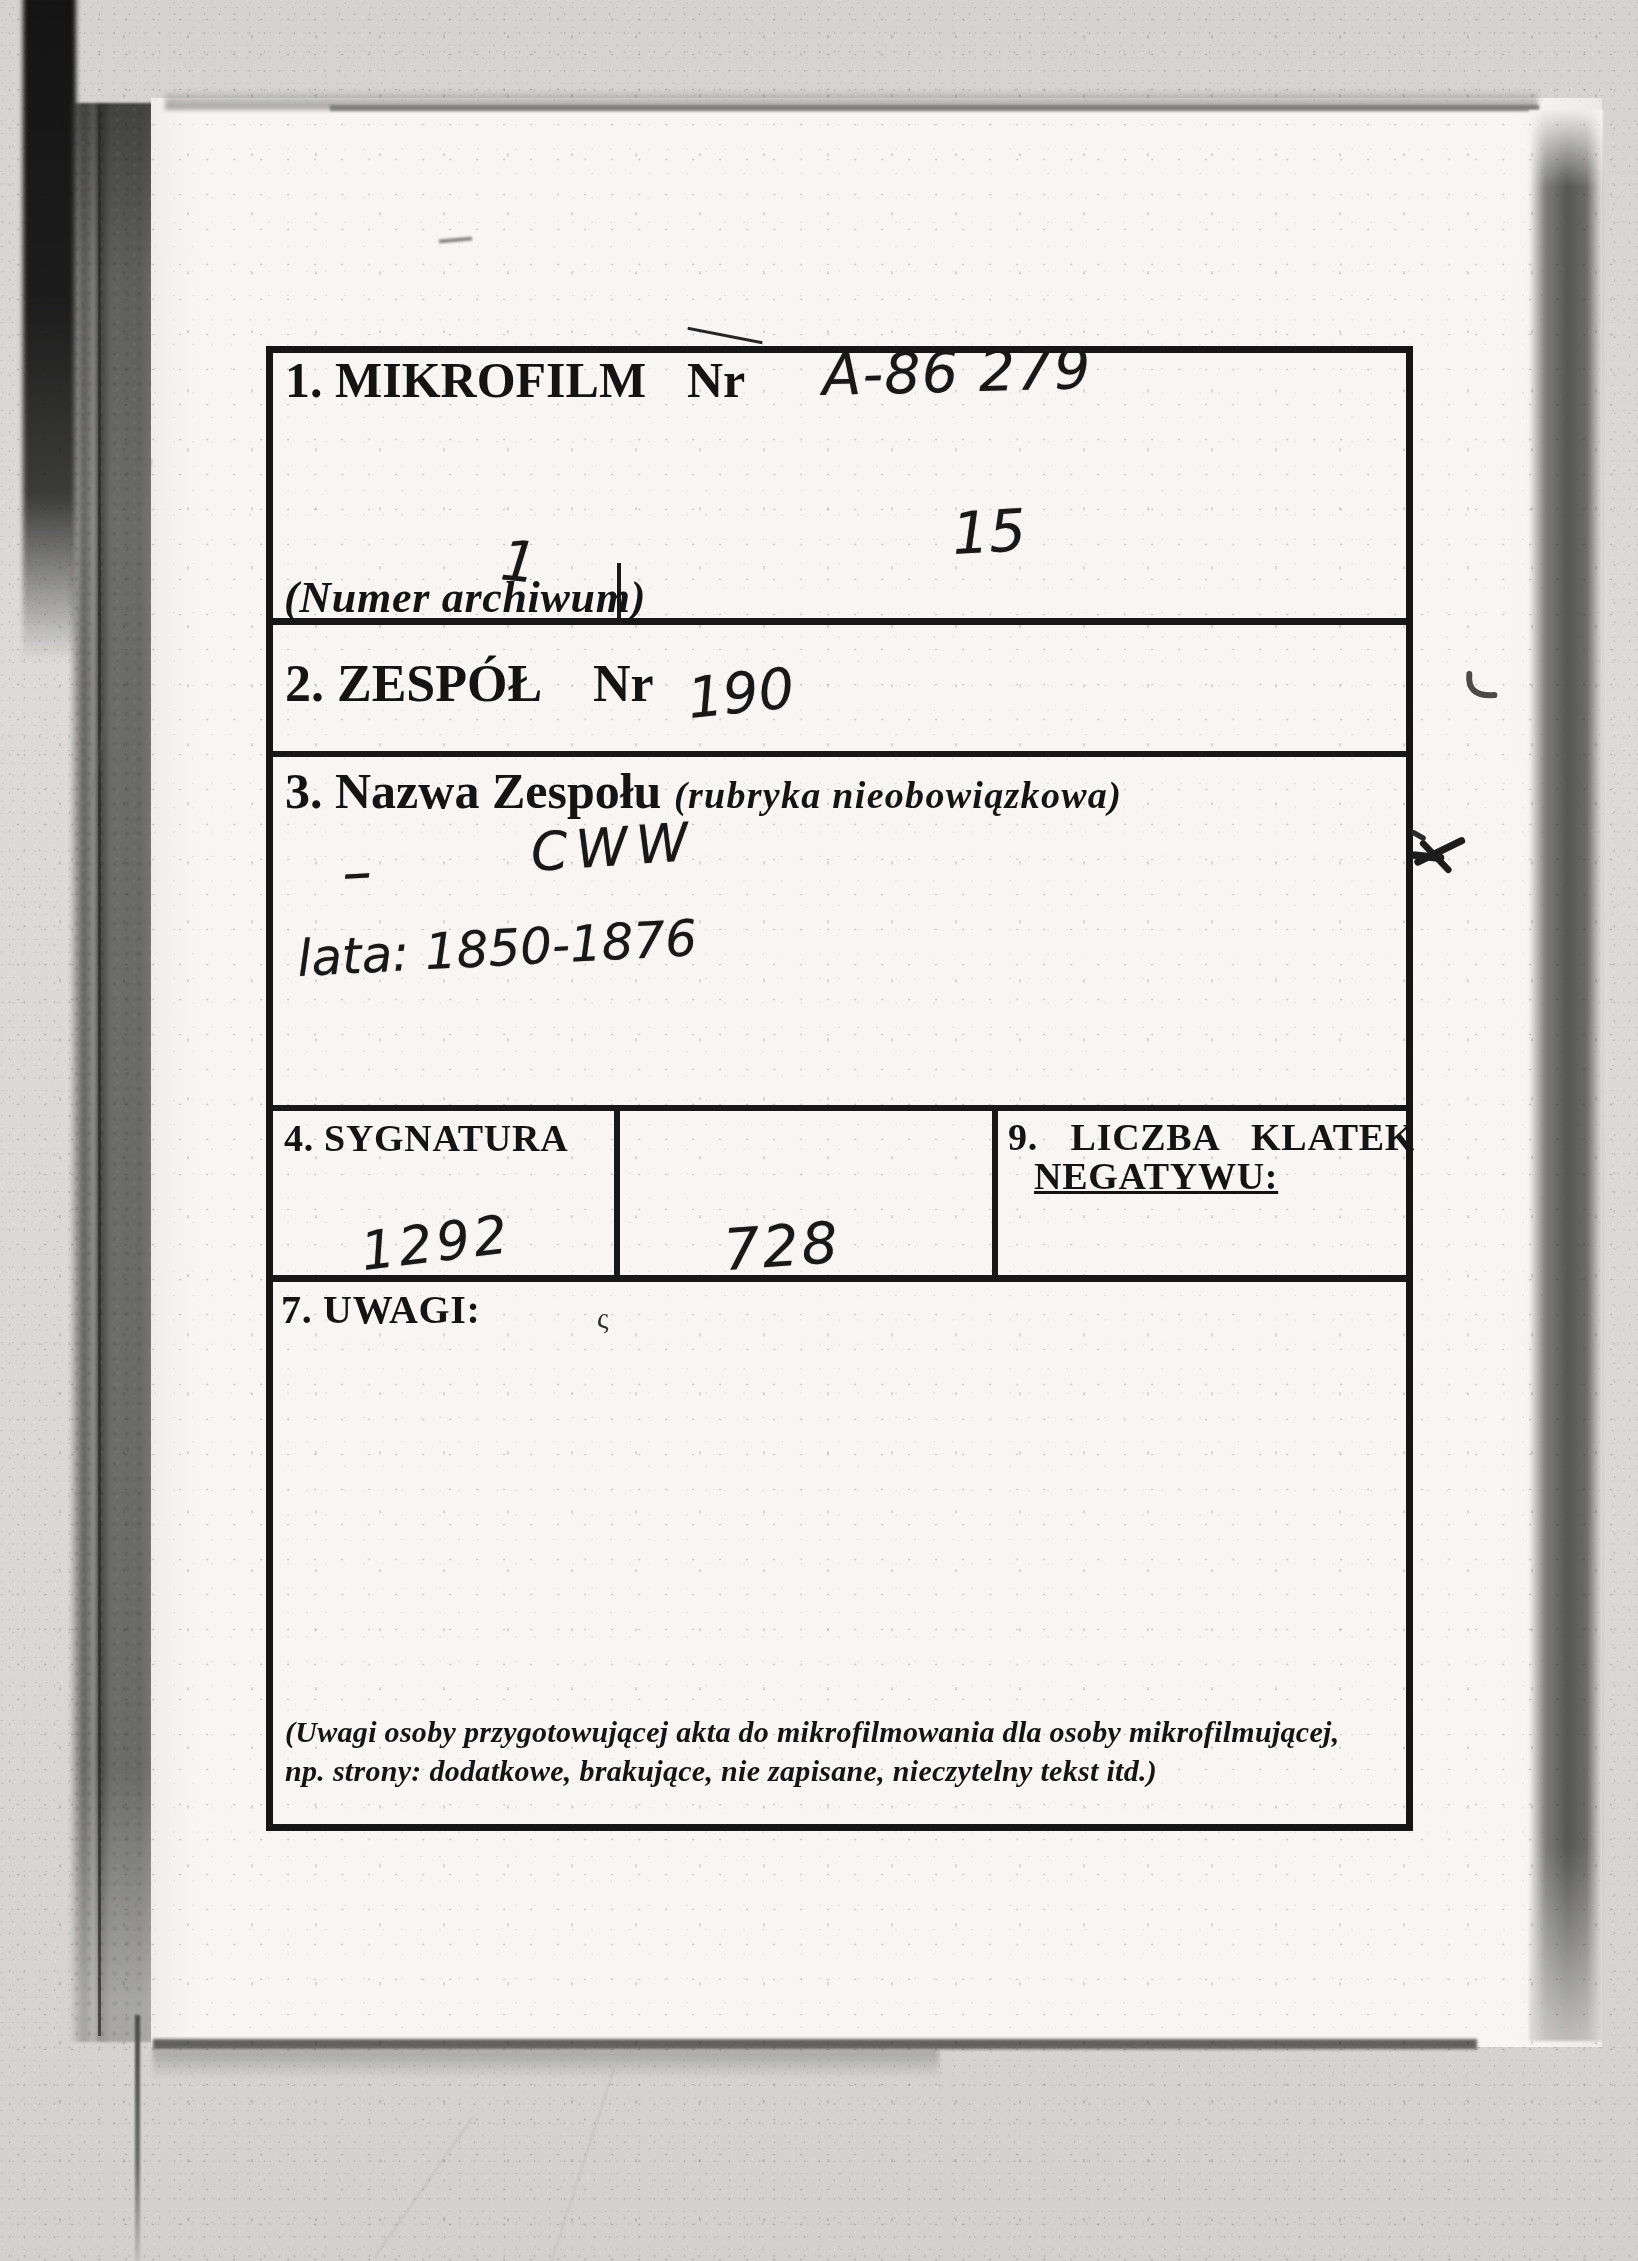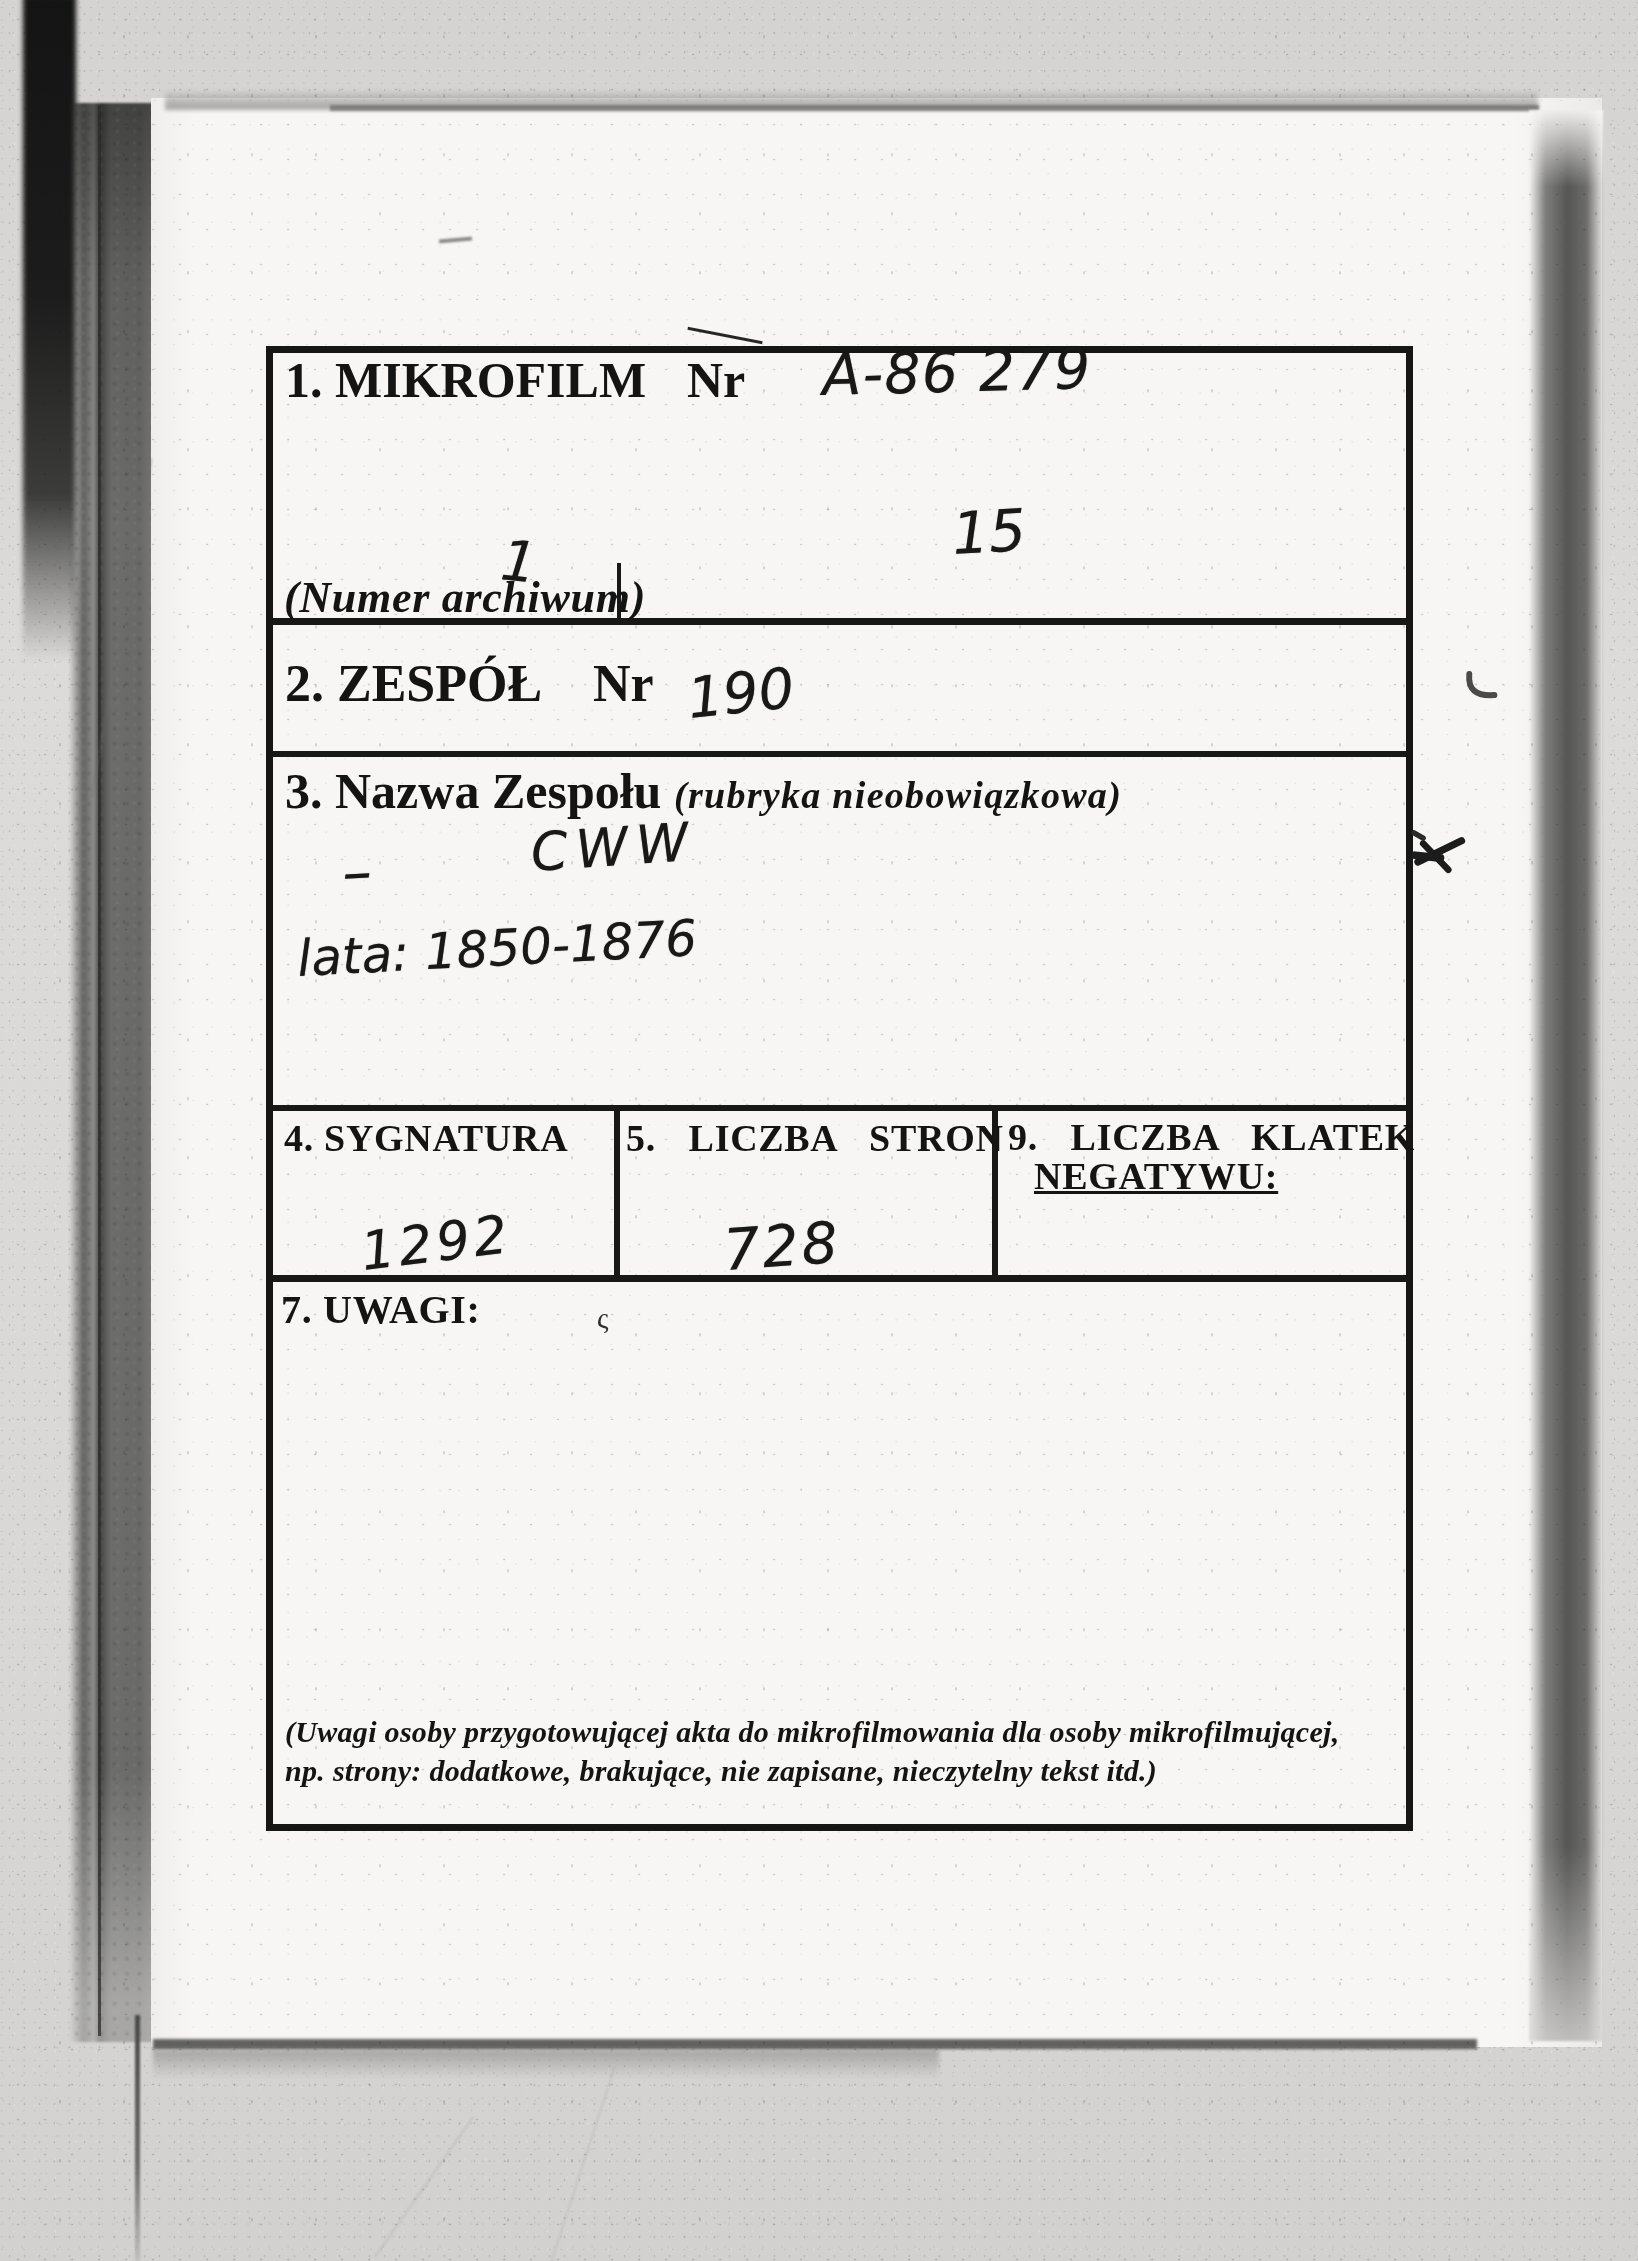--- a/index.html
+++ b/index.html
@@ -126,21 +126,20 @@
   <span class="pt h2" style="left:285px;top:630px;">2. ZESPÓŁ</span>
   <span class="pt h2 nr" style="left:593px;top:630px;">Nr</span>
   <span class="hw" style="left:691px;top:666px;font-size:56px;transform:rotate(-6deg);">190</span>
 
   <span class="pt h1" style="left:285px;top:765px;"><span>3. Nazwa Zespołu</span>&nbsp;<span class="hint">(rubryka nieobowiązkowa)</span></span>
   <span class="hw" style="left:344px;top:838px;font-size:59px;transform:rotate(-3deg);">–</span>
   <span class="hw" style="left:533px;top:822px;font-size:53px;letter-spacing:8px;transform:rotate(-4deg);">CWW</span>
   <span class="hw" style="left:299px;top:930px;font-size:50px;transform:rotate(-3deg);">lata: 1850-1876</span>
 
   <span class="pt th" style="left:284px;top:1118px;">4. SYGNATURA</span>
-  <span class="pt th gap" style="left:626px;top:1118px;">5. LICZBA STRON</span>
   <span class="pt th gap" style="left:1008px;top:1117px;">9. LICZBA KLATEK</span>
   <span class="pt th" style="left:1034px;top:1156px;text-decoration:underline;">NEGATYWU:</span>
   <span class="hw" style="left:365px;top:1221px;font-size:53px;letter-spacing:4px;transform:rotate(-7deg);">1292</span>
   <span class="hw" style="left:726px;top:1217px;font-size:57px;letter-spacing:2.6px;transform:rotate(-4deg);">728</span>
 
   <span class="pt th" style="left:281px;top:1289px;font-size:40px;">7. UWAGI:</span>
 
   <span class="pt foot" style="left:285px;top:1713px;">(Uwagi osoby przygotowującej akta do mikrofilmowania dla osoby mikrofilmującej,</span>
   <span class="pt foot" style="left:285px;top:1752px;">np. strony: dodatkowe, brakujące, nie zapisane, nieczytelny tekst itd.)</span>
 

